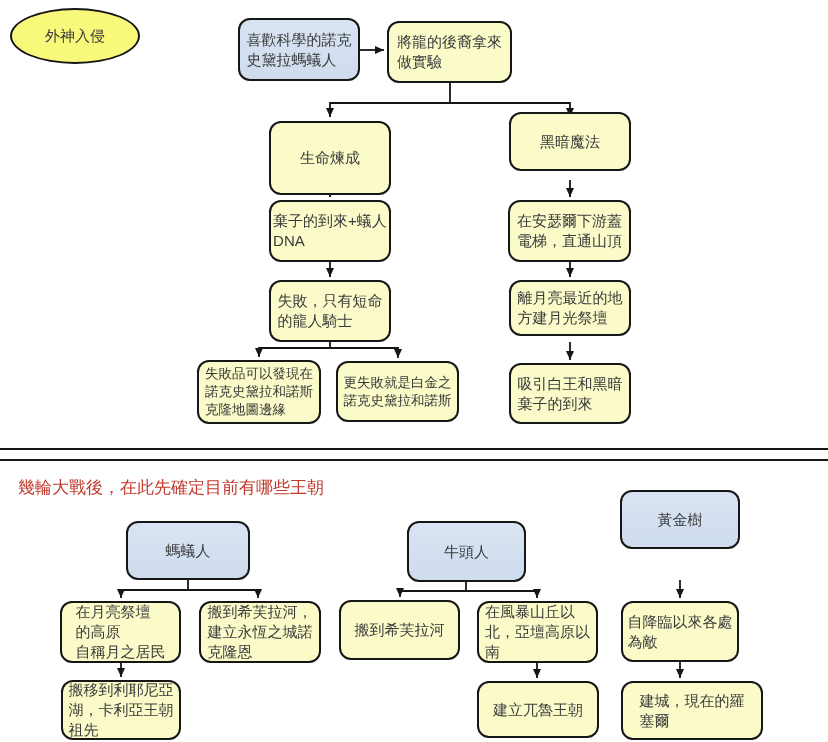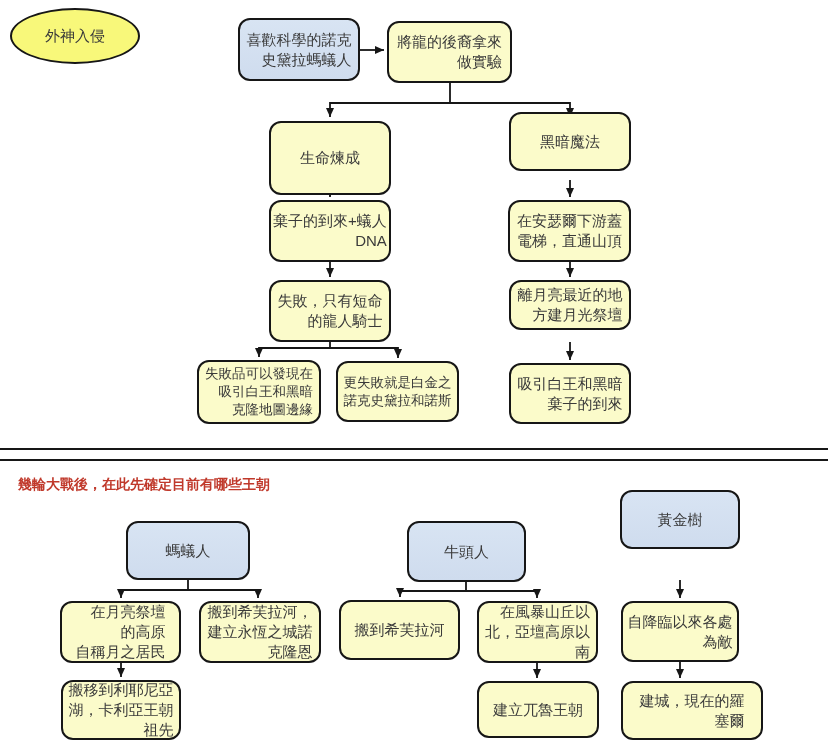--- a/index.html
+++ b/index.html
@@ -10,41 +10,41 @@
     font-family:"Liberation Sans","DejaVu Sans",sans-serif;
     overflow:hidden;
   }
   #connectors{position:absolute;left:0;top:0;width:828px;height:742px;pointer-events:none;}
   .node{
     position:absolute;
     box-sizing:border-box;
     border:2px solid #161616;
     border-radius:12px;
     display:flex;align-items:center;justify-content:center;
-    text-align:right;
+    text-align:left;
     white-space:pre-line;
     font-size:15px;line-height:1.32;
     color:#3a3a3a;
     padding:2px;
   }
   .yellow{background:var(--c-node_yellow,#fbfbca);}
   .blue{background:linear-gradient(180deg,var(--c-node_blue,#d8e4f3) 0%,#cfdcee 100%);}
   .ellipse{
     border-radius:50%;
     background:var(--c-ellipse_yellow,#f8f87a);
     border-width:2.5px;
   }
   .small{font-size:13.5px;}
   .divider-line{
     position:absolute;left:0;width:828px;height:2px;
     background:var(--c-line,#171717);
   }
   #section2-heading{
     position:absolute;left:18px;top:476px;
-    font-size:14px;font-weight:bold;
+    font-size:17px;font-weight:normal;
     color:var(--c-heading_red,#c0392b);
     white-space:nowrap;
     text-align:right;
   }
 </style>
 </head>
 <body>
 
 <div id="canvas">
 
@@ -92,25 +92,25 @@
 
   <div class="node yellow" style="left:269px;top:200px;width:122px;height:62px">棄子的到來+蟻人
 DNA</div>
 
   <div class="node yellow" style="left:508px;top:200px;width:123px;height:62px">在安瑟爾下游蓋
 電梯，直通山頂</div>
 
   <div class="node yellow" style="left:269px;top:280px;width:122px;height:62px">失敗，只有短命
 的龍人騎士</div>
 
-  <div class="node yellow" style="left:509px;top:280px;width:122px;height:50px">離月亮最近的地
+  <div class="node yellow" style="left:509px;top:280px;width:122px;height:56px">離月亮最近的地
 方建月光祭壇</div>
 
   <div class="node yellow small" style="left:197px;top:360px;width:124px;height:64px">失敗品可以發現在
-吸引白王和黑暗
+諾克史黛拉和諾斯
 克隆地圖邊緣</div>
 
   <div class="node yellow small" style="left:336px;top:361px;width:123px;height:61px">更失敗就是白金之
 諾克史黛拉和諾斯</div>
 
   <div class="node yellow" style="left:509px;top:363px;width:122px;height:61px">吸引白王和黑暗
 棄子的到來</div>
 
   <div class="divider-line" style="top:448px"></div>
   <div class="divider-line" style="top:459px"></div>

